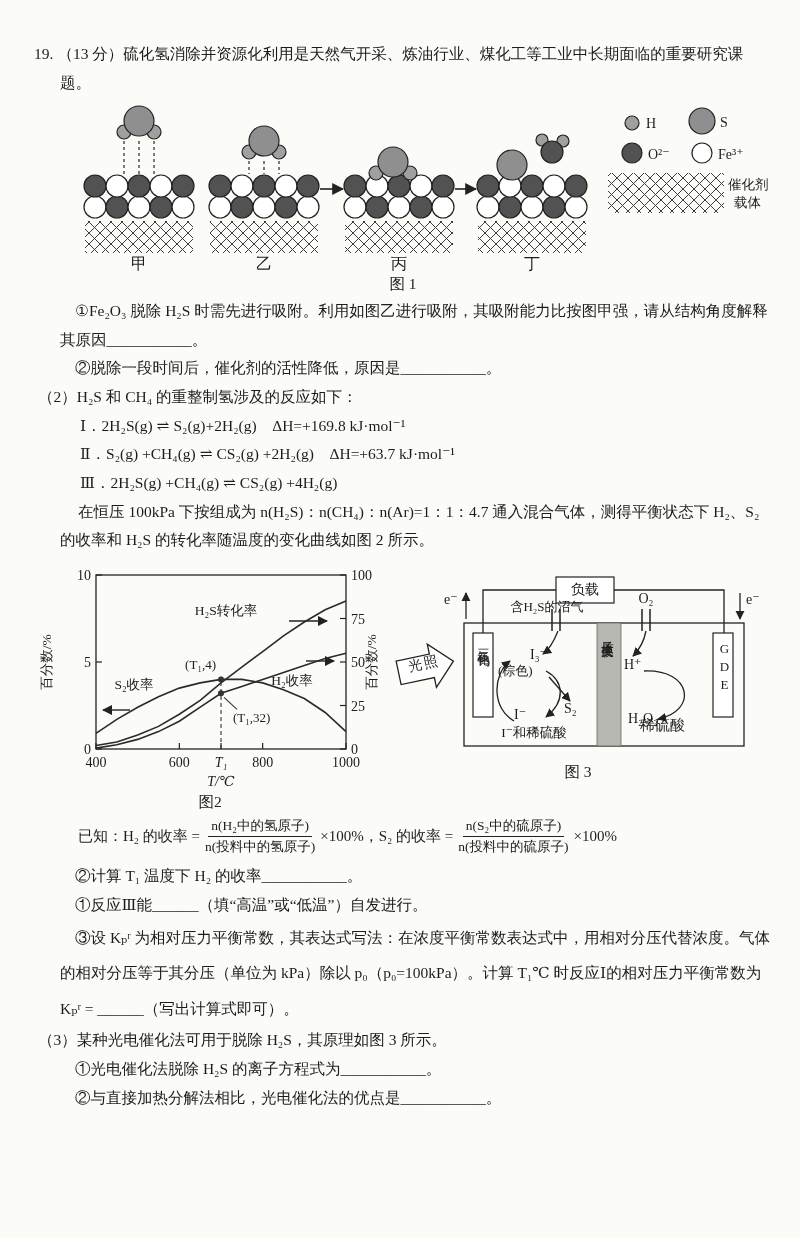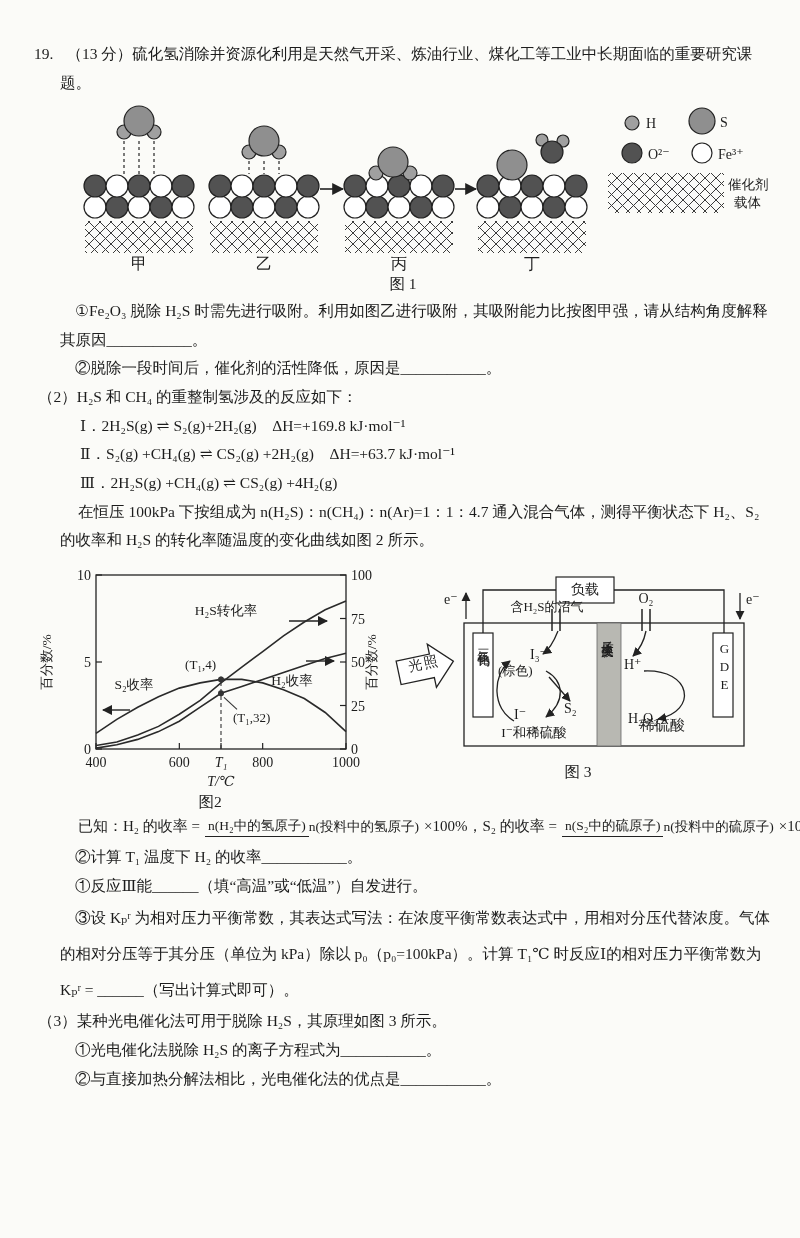--- a/index.html
+++ b/index.html
@@ -3,32 +3,32 @@
 <meta charset="utf-8">
 <style>
   html,body{margin:0;padding:0;}
   body{
     width:800px;height:1238px;background:#fbfbf8;color:#1c1c1c;
     font-family:"Liberation Serif","DejaVu Serif",serif;
   }
   .page{box-sizing:border-box;width:800px;height:1238px;padding:40px 28px 0 34px;position:relative;overflow:hidden;}
   p{margin:0;font-size:15.5px;line-height:1.85;}
   .hang{padding-left:26px;text-indent:-26px;}
-  .qnum{margin-right:13px;}
+  .qnum{margin-right:4px;}
   .part{padding-left:4px;}
   .sub{padding-left:26px;text-indent:15px;}
   .eq{padding-left:46px;}
   .cond{padding-left:26px;text-indent:18px;}
   .spaced{line-height:2.3;}
   .figblock{margin:4px 0 2px;}
   .fig-caption{text-align:center;font-size:15.5px;line-height:1.4;margin:0;}
   .figrow{display:flex;gap:8px;align-items:flex-start;margin:6px 0 2px;}
   .figcol2{width:352px;} .figcol3{width:368px;}
   .known{display:flex;align-items:center;padding-left:44px;font-size:15px;margin:4px 0 6px;white-space:nowrap;text-align:right;}
-  .frac{display:inline-flex;flex-direction:row;align-items:center;margin:0 5px;font-size:13.5px;line-height:1.35;}
+  .frac{display:inline-flex;flex-direction:column;align-items:center;margin:0 5px;font-size:13.5px;line-height:1.35;}
   .frac .num{border-bottom:1.2px solid #222;padding:0 3px 1px;}
   .frac .den{padding-top:1px;}
   svg{display:block;}
   svg text{font-family:"Liberation Serif","DejaVu Serif",serif;fill:#1c1c1c;}
   .fig3{position:relative;width:368px;height:200px;}
   .f3lbl{position:absolute;font-size:14px;line-height:1.15;white-space:nowrap;}
   .vtext{writing-mode:vertical-rl;text-orientation:upright;letter-spacing:2px;}
   .footer{text-align:center;font-size:14px;margin-top:14px;font-style:italic;letter-spacing:1.5px;}
 </style>
 </head>

